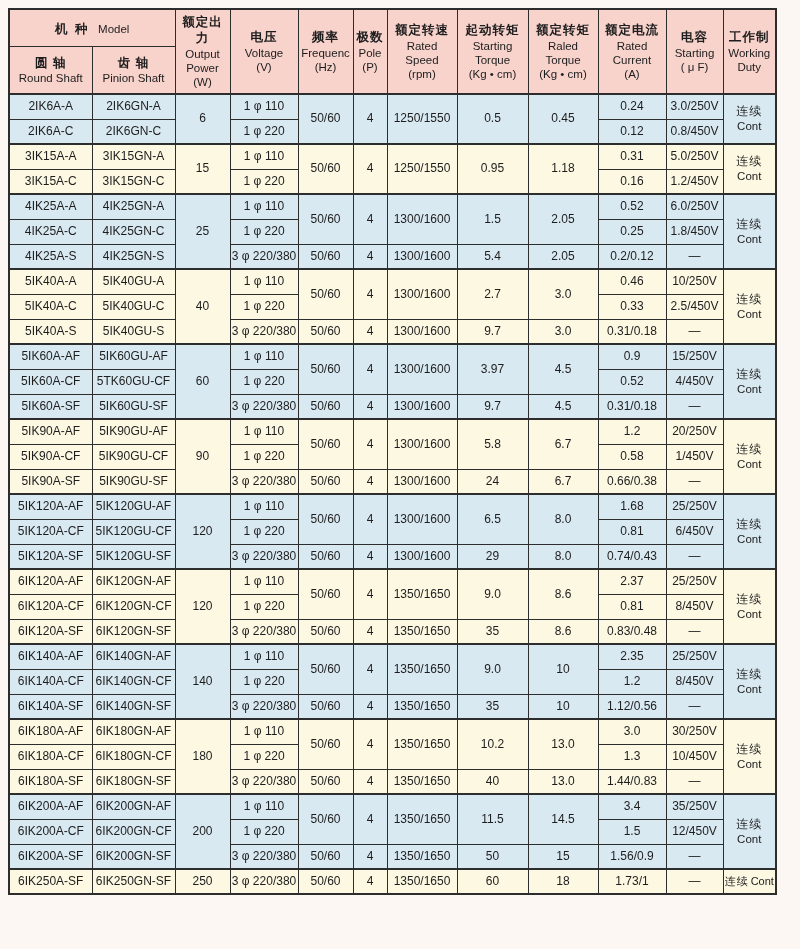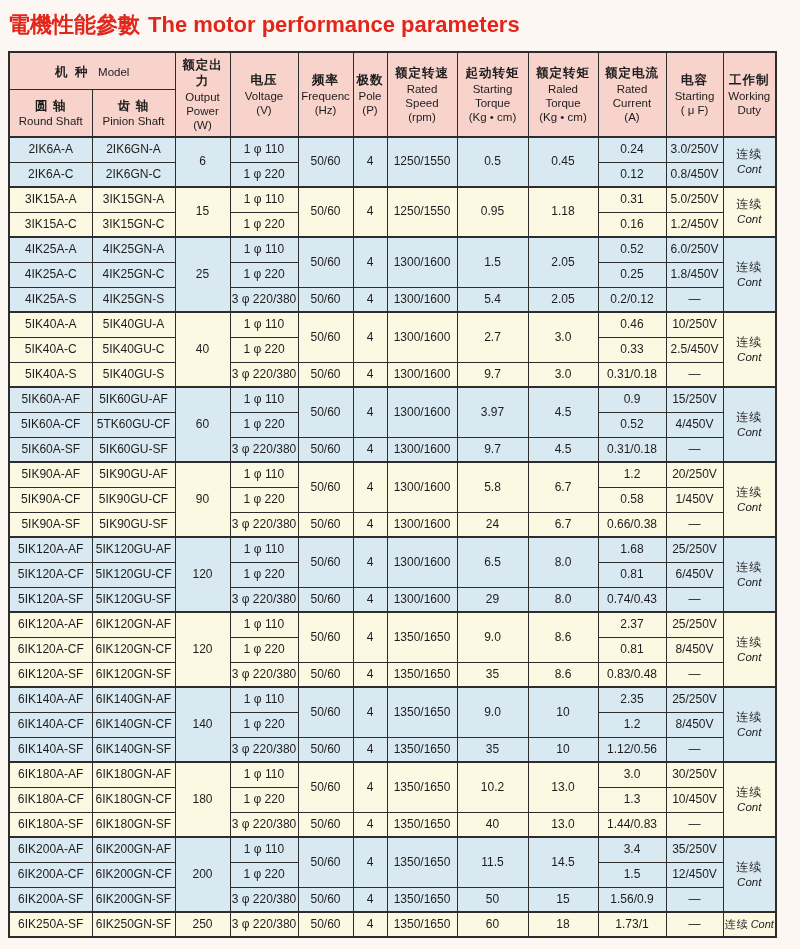--- a/index.html
+++ b/index.html
@@ -31,33 +31,30 @@
   .hz { display: block; font-weight: bold; font-size: 12.5px; line-height: 1.3; letter-spacing: 1px; }
   .he, .hu { display: block; font-size: 11.5px; line-height: 1.22; letter-spacing: 0; }
   .model-line .hz, .model-line .he { display: inline; letter-spacing: 2px; }
   .model-line .he { letter-spacing: 0; margin-left: 4px; }
   tbody td { font-size: 12px; height: 25px; line-height: 1.1; }
   tr.row-blue td { background: var(--blue-row, #d9e9f2); }
   tr.row-cream td { background: var(--cream-row, #fcf8e2); }
   tr.block-start td { border-top-width: 2px; }
   .duty-cell span { display: block; line-height: 1.35; }
   .duty-cell .d-zh { font-weight: normal; letter-spacing: 1px; }
-  .duty-cell .d-en { font-size: 11.5px; font-style: italic; }
+  .duty-cell .d-en { font-size: 11.5px; }
   .duty-inline { white-space: nowrap; font-size: 11px; }
   .duty-inline span { display: inline; line-height: 1.1; }
   .duty-inline .d-zh { font-size: 11px; }
   .duty-inline .d-en { margin-left: 2px; font-size: 11px; }
 </style>
 </head>
 <body>
 
 <div class="page">
-  <div class="title">
-    <span class="t-zh">電機性能參數</span><span class="t-en">The motor performance parameters</span>
-  </div>
 
   <table>
     <colgroup>
       <col style="width:83px">
         <col style="width:83px">
         <col style="width:55px">
         <col style="width:68px">
       <col style="width:55px">
         <col style="width:34px">
         <col style="width:70px">

